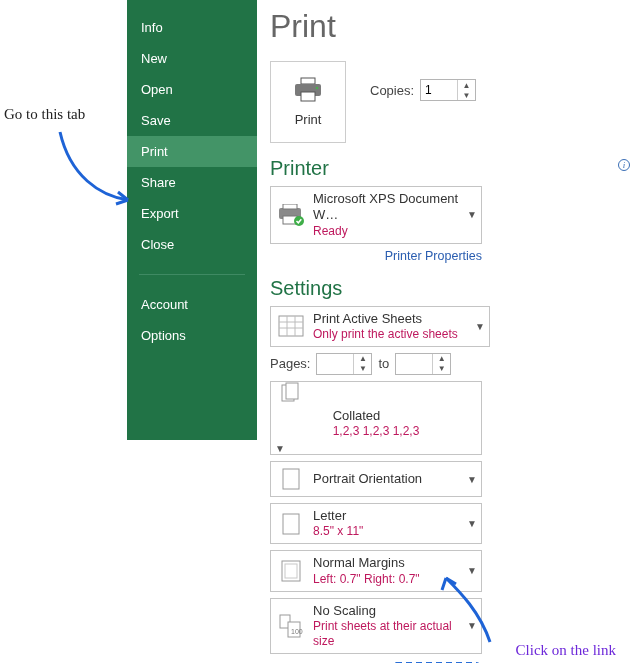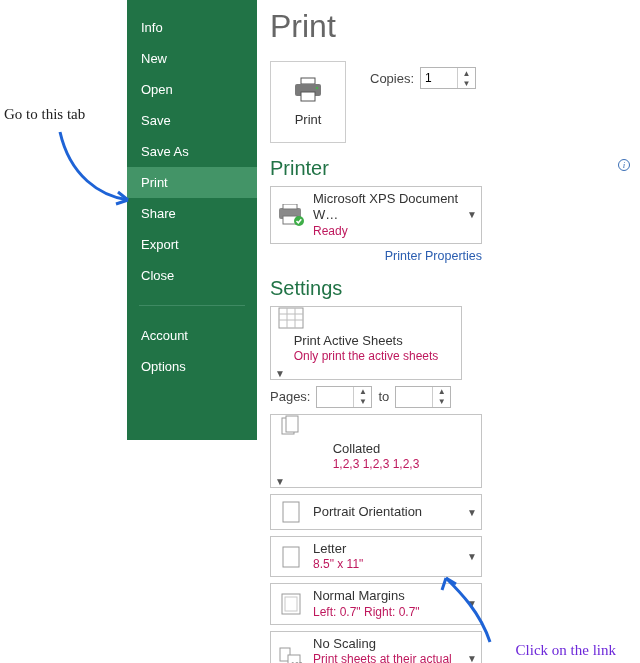--- a/index.html
+++ b/index.html
@@ -52,21 +52,21 @@
   .print-box {
     border: 1px solid #ccc;
     width: 76px;
     height: 82px;
     display: flex;
     flex-direction: column;
     align-items: center;
     justify-content: center;
     gap: 6px;
   }
-  .copies-row { display: flex; align-items: center; gap: 6px; margin-top: 6px; }
+  .copies-row { display: flex; align-items: center; gap: 6px; margin-top: 18px; }
   .copies-label { color: #444; }
   .spinner {
     display: flex;
     align-items: stretch;
     border: 1px solid #b5b5b5;
     height: 22px;
     width: 56px;
     background: #fff;
   }
   .spinner input {
@@ -143,21 +143,20 @@
   svg.arrow { position:absolute; pointer-events:none; }
 </style>
 </head>
 <body>
 
 <div class="sidebar">
   <div class="sidebar-item">Info</div>
   <div class="sidebar-item">New</div>
   <div class="sidebar-item">Open</div>
   <div class="sidebar-item">Save</div>
-  <div class="sidebar-item">Save As</div>
   <div class="sidebar-item active">Print</div>
   <div class="sidebar-item">Share</div>
   <div class="sidebar-item">Export</div>
   <div class="sidebar-item">Close</div>
   <div class="divider"></div>
   <div class="sidebar-item">Account</div>
   <div class="sidebar-item">Options</div>
 </div>
 
 <div class="main">
@@ -208,21 +207,21 @@
       </div>
       <div class="caret">▼</div>
     </div>
     <div class="link-right" style="width:212px;">
       <a>Printer Properties</a>
     </div>
   </div>
 
   <h2 class="section">Settings</h2>
 
-  <div class="dropdown" style="width:192px;flex-direction:column;">
+  <div class="dropdown" style="width:220px;">
     <div class="icon-cell">
       <svg width="26" height="22" viewBox="0 0 26 22">
         <rect x="1" y="1" width="24" height="20" fill="#fff" stroke="#9a9a9a"></rect>
         <line x1="1" y1="7" x2="25" y2="7" stroke="#bcbcbc"></line>
         <line x1="1" y1="13" x2="25" y2="13" stroke="#bcbcbc"></line>
         <line x1="9" y1="1" x2="9" y2="21" stroke="#bcbcbc"></line>
         <line x1="17" y1="1" x2="17" y2="21" stroke="#bcbcbc"></line>
       </svg>
     </div>
     <div class="txt">

